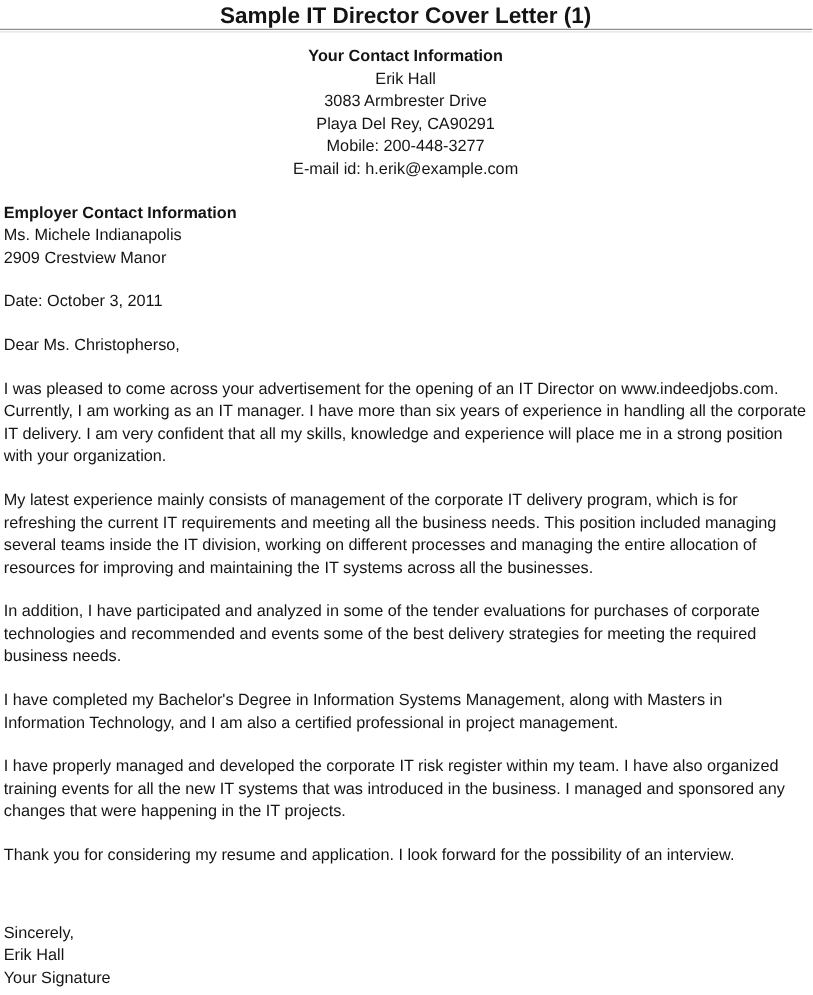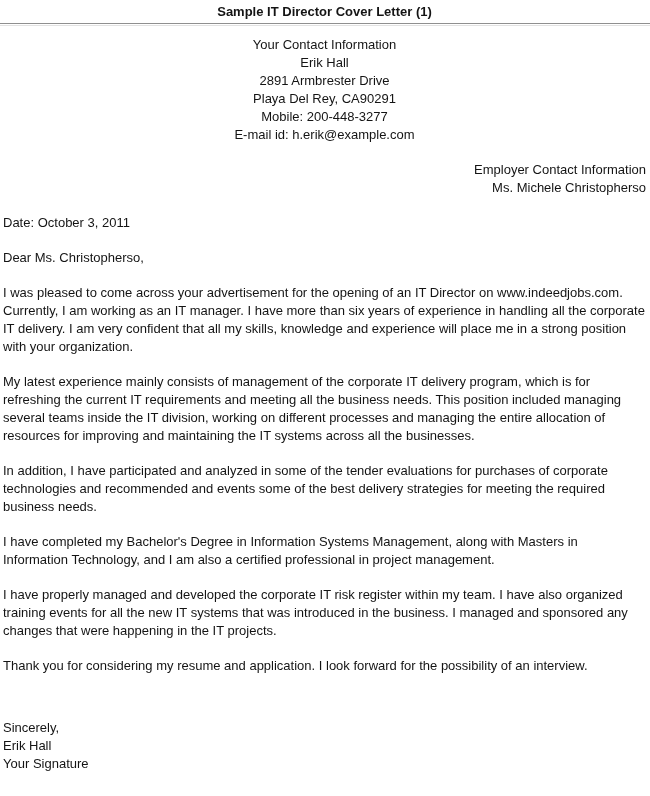--- a/index.html
+++ b/index.html
@@ -17,39 +17,39 @@
     color: #141414;
   }
   .page {
     padding: 2px 4px 0 3px;
     box-sizing: border-box;
     width: 650px;
   }
   .doc-title {
     text-align: center;
     font-weight: 700;
-    font-size: 13px;
+    font-size: 18px;
     margin: 1px 0 2px 0;
   }
   .rule {
     border: 0;
     height: 1px;
     border-top: 1px solid #8f8f8f;
     border-bottom: 1px solid #e2e2e2;
     margin: 0 -4px 10px -3px;
   }
   .contact-block {
     text-align: center;
     margin: 0 0 17px 0;
   }
   .block-heading {
-    font-weight: 400;
+    font-weight: 700;
   }
   .employer-block {
-    text-align: right;
+    text-align: left;
     margin: 0 0 17px 0;
   }
   .line { display: block; }
   p.body-para {
     margin: 0 0 17px 0;
   }
   p.date-line, p.salutation {
     margin: 0 0 17px 0;
   }
   p.thanks-para {
@@ -64,29 +64,30 @@
 
 <div class="page">
 
   <div class="doc-title">Sample IT Director Cover Letter (1)</div>
 
   <hr class="rule">
 
   <div class="contact-block">
     <span class="line block-heading">Your Contact Information</span>
     <span class="line">Erik Hall</span>
-    <span class="line">2891 Armbrester Drive</span>
+    <span class="line">3083 Armbrester Drive</span>
     <span class="line">Playa Del Rey, CA90291</span>
     <span class="line">Mobile: 200-448-3277</span>
     <span class="line">E-mail id: h.erik@example.com</span>
   </div>
 
   <div class="employer-block">
     <span class="line block-heading">Employer Contact Information</span>
-    <span class="line">Ms. Michele Christopherso</span>
+    <span class="line">Ms. Michele Indianapolis</span>
+    <span class="line">2909 Crestview Manor</span>
   </div>
 
   <p class="date-line">Date: October 3, 2011</p>
 
   <p class="salutation">Dear Ms. Christopherso,</p>
 
   <p class="body-para">I was pleased to come across your advertisement for the opening of an IT Director on www.indeedjobs.com. Currently, I am working as an IT manager. I have more than six years of experience in handling all the corporate IT delivery. I am very confident that all my skills, knowledge and experience will place me in a strong position with your organization.</p>
 
   <p class="body-para">My latest experience mainly consists of management of the corporate IT delivery program, which is for refreshing the current IT requirements and meeting all the business needs. This position included managing several teams inside the IT division, working on different processes and managing the entire allocation of resources for improving and maintaining the IT systems across all the businesses.</p>
 

